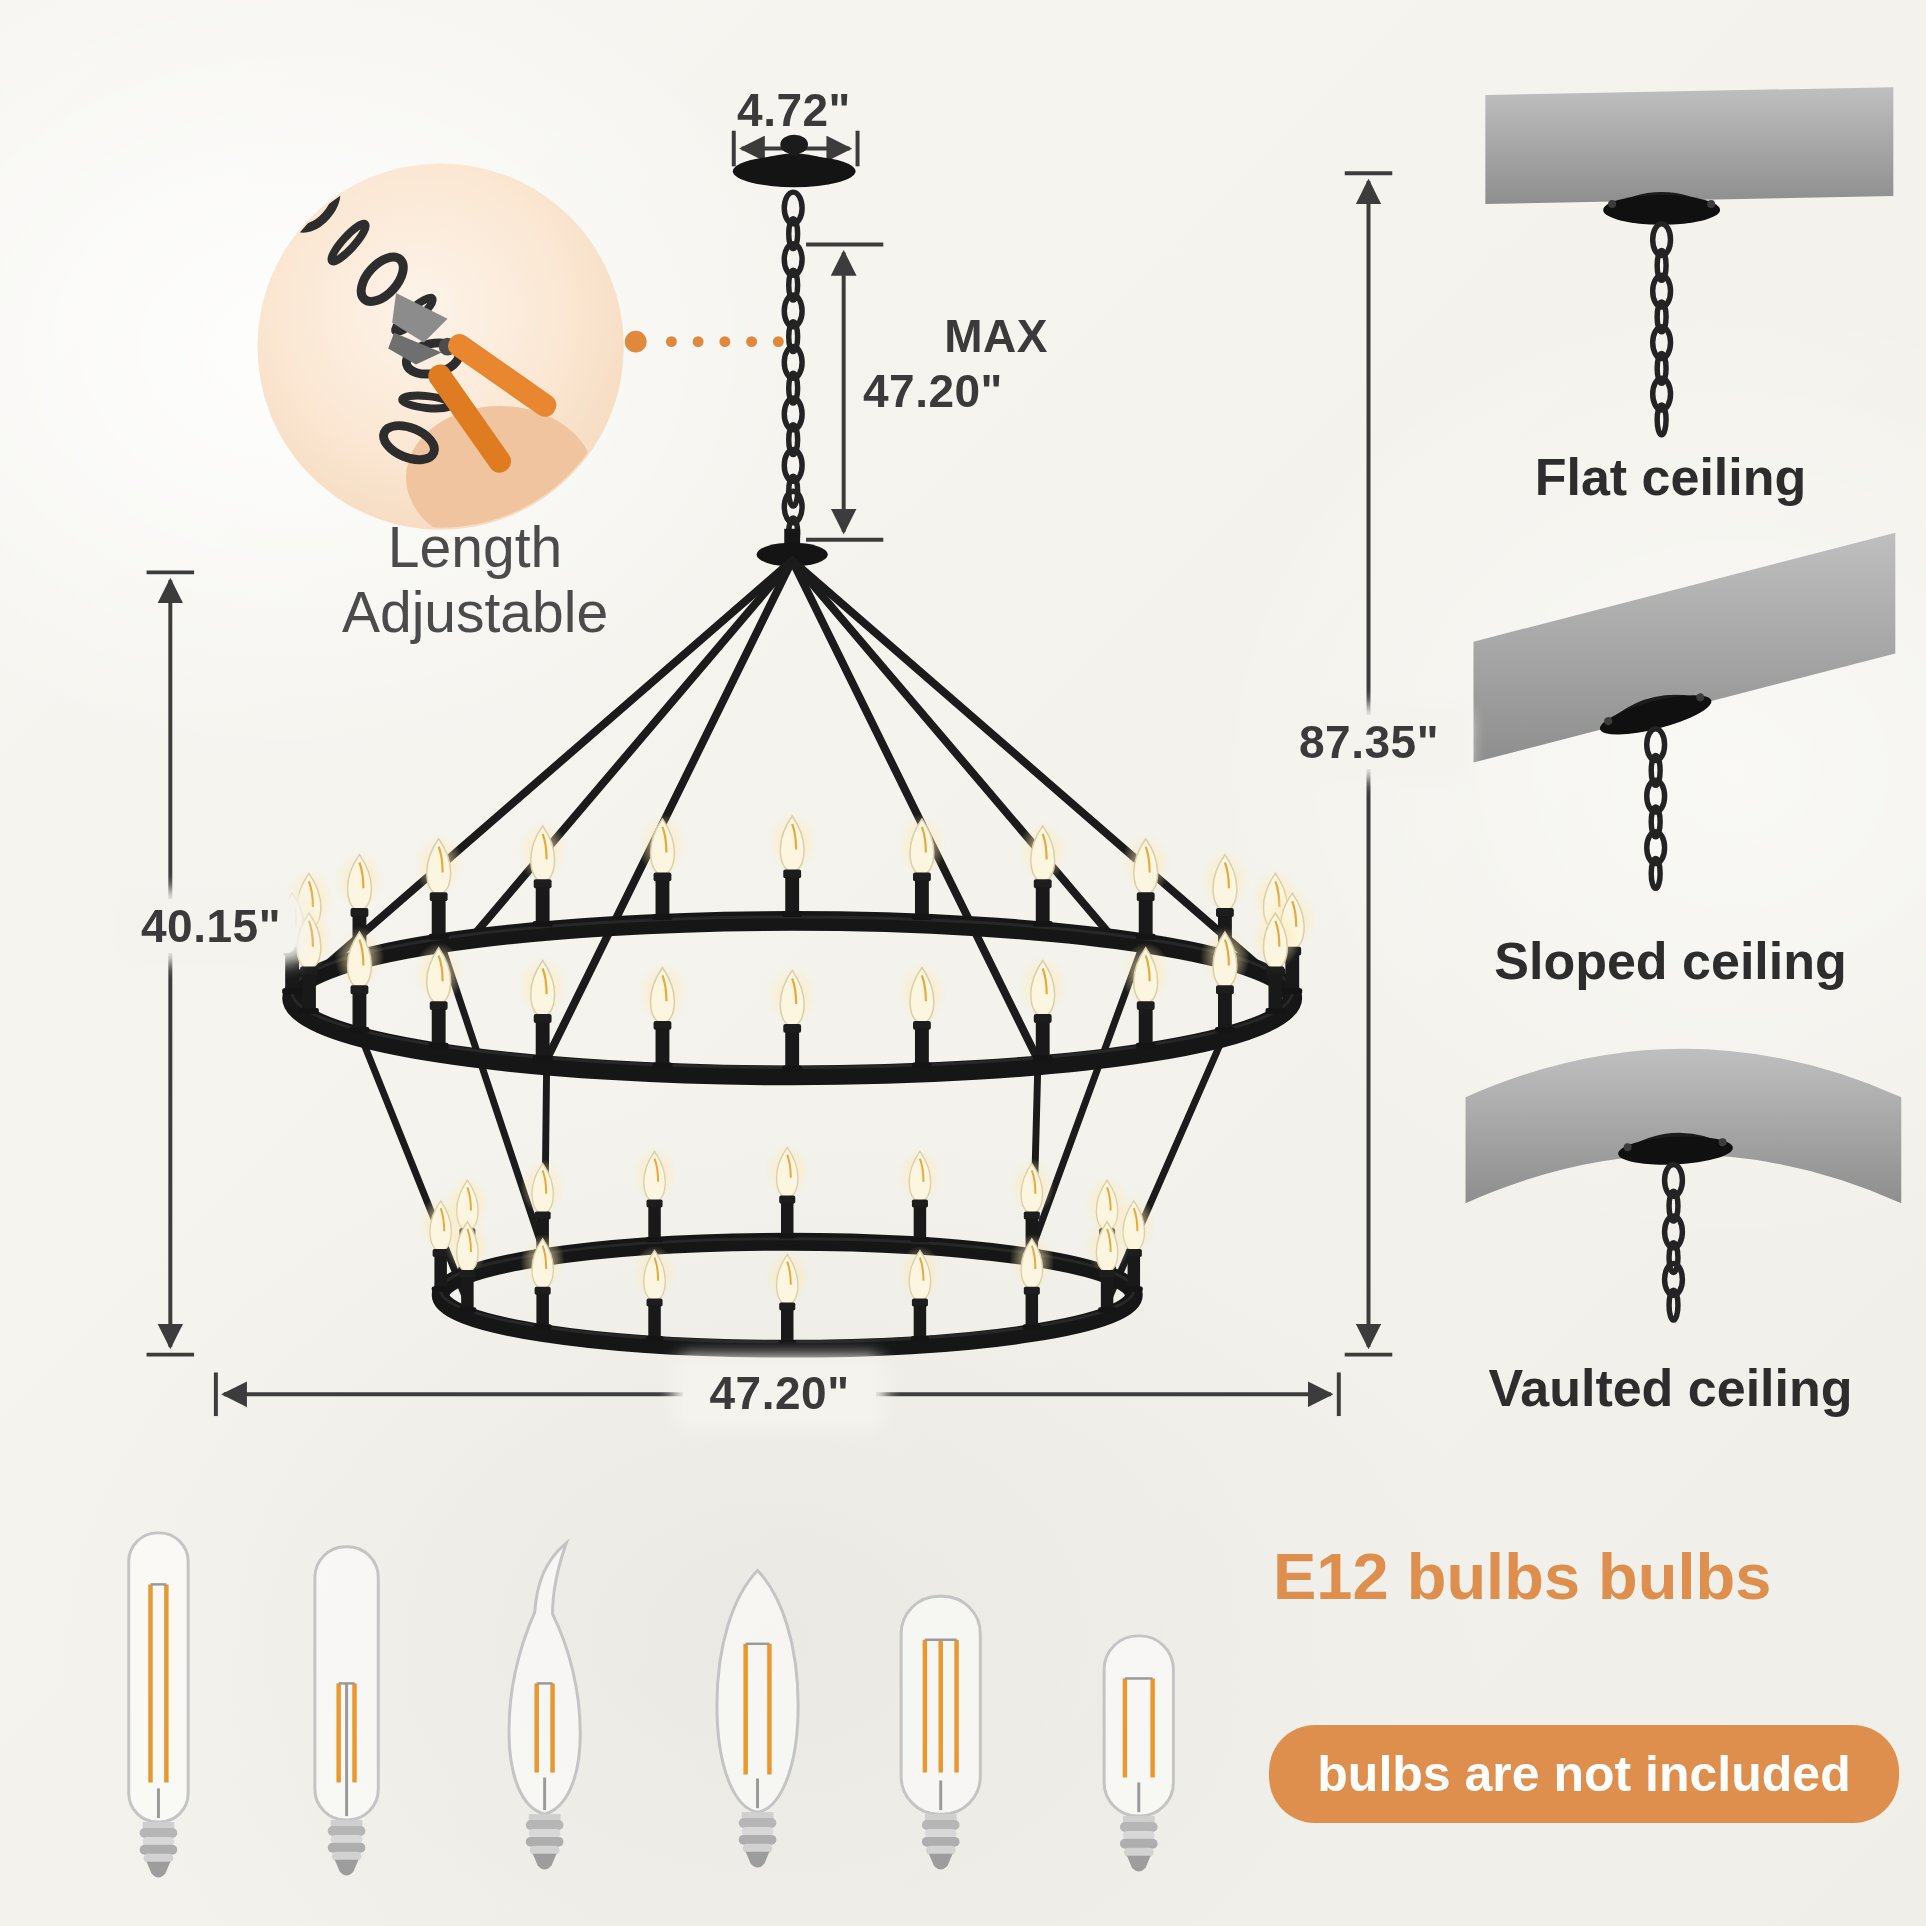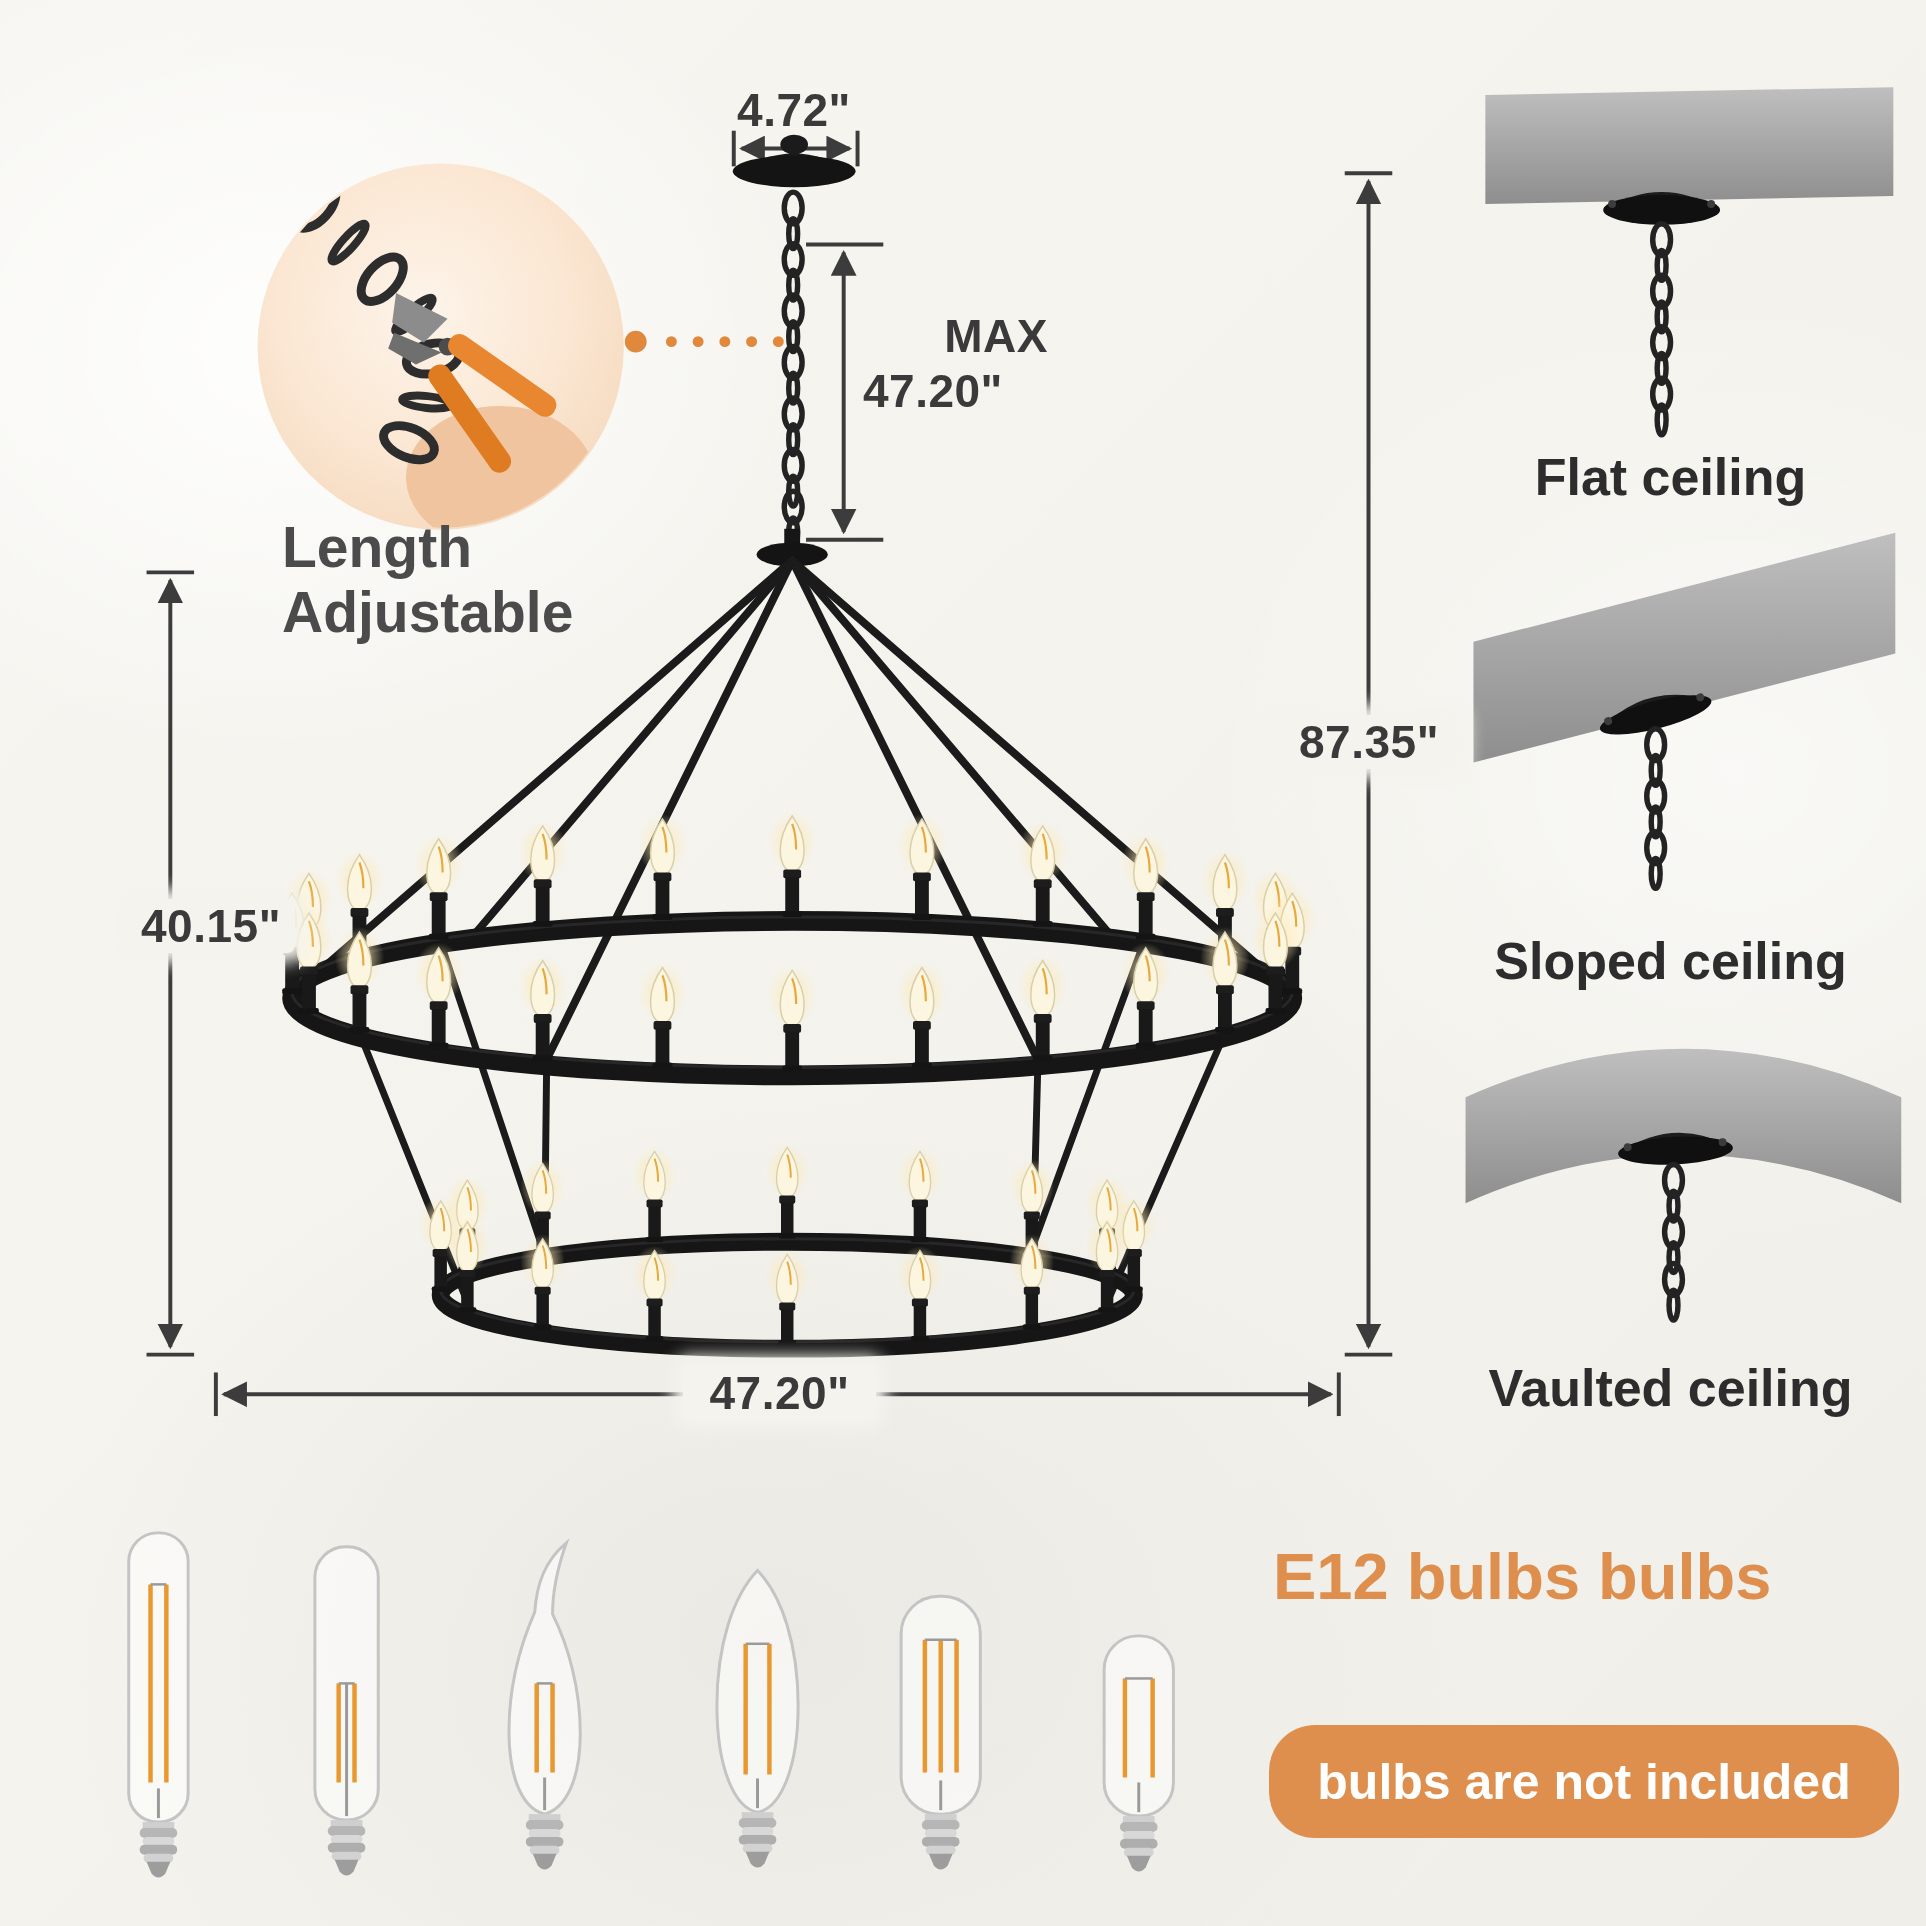--- a/index.html
+++ b/index.html
@@ -9,25 +9,25 @@
     background:
       radial-gradient(ellipse 891px 693px at 15% 18%, rgba(255,255,255,.9) 0%, rgba(255,255,255,0) 60%),
       radial-gradient(ellipse 990px 891px at 90% 40%, rgba(255,255,255,.55) 0%, rgba(255,255,255,0) 55%),
       radial-gradient(ellipse 1188px 891px at 40% 85%, rgba(233,232,226,.9) 0%, rgba(233,232,226,0) 60%),
       linear-gradient(135deg,#f7f6f2 0%,#f3f2ec 55%,#efeee8 100%);
   }
   .art{position:absolute;left:0;top:0;}
   .lbl{position:absolute;color:#3a3a3a;}
   .dim{font-size:46px;font-weight:700;letter-spacing:0.5px;text-align:center;white-space:nowrap;}
   .patch{background:#f4f3ee;box-shadow:0 0 16px 10px #f4f3ee;border-radius:8px;}
-  .adj{font-size:57px;font-weight:700;color:#4b4b4b;line-height:1.14;text-align:left;}
+  .adj{font-size:57px;font-weight:400;color:#4b4b4b;line-height:1.14;text-align:center;}
   .ceil{font-size:52px;font-weight:600;color:#2d2d2d;text-align:center;white-space:nowrap;}
   .compat{font-size:65px;font-weight:800;color:#DE8F4E;line-height:1.22;}
   .pill{
-    position:absolute;left:1269px;top:1725px;width:630px;height:113px;
+    position:absolute;left:1269px;top:1725px;width:630px;height:98px;
     background:#DE8F4E;border-radius:46px;display:flex;align-items:center;justify-content:center;
   }
   .pill span{color:#ffffff;font-size:50px;font-weight:700;white-space:nowrap;}
 </style>
 </head>
 <body>
 
 <div class="canvas">
 
 <svg class="art" width="1927" height="1927" viewBox="0 0 1946 1946">

